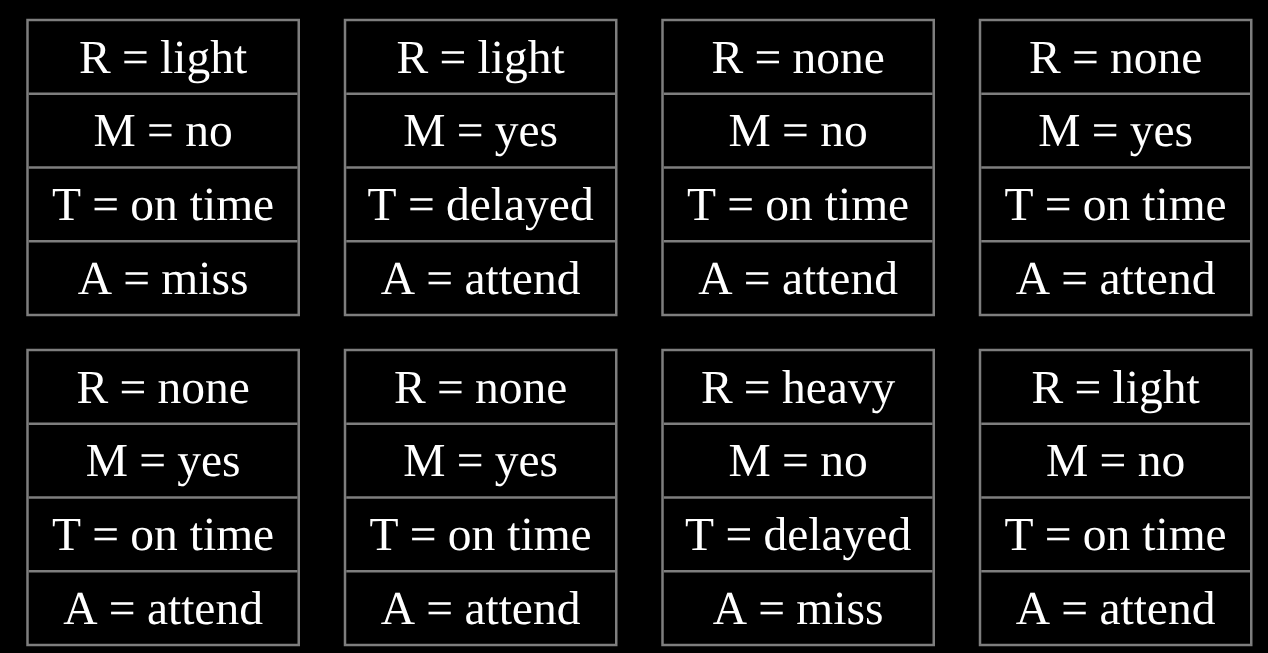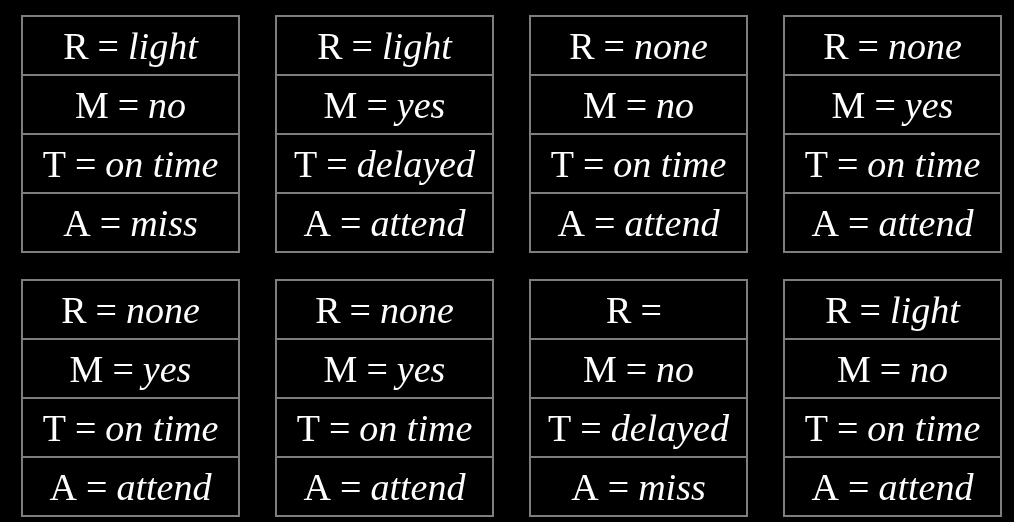--- a/index.html
+++ b/index.html
@@ -38,21 +38,20 @@
     color: #ffffff;
     white-space: nowrap;
   }
   .cell:first-child {
     border-top: none;
   }
   .eq {
     margin: 0 9px;
   }
   .val {
-    font-style: italic;
   }
 </style>
 </head>
 <body>
 
 <div class="canvas">
   <div class="grid">
 
     <div class="box">
       <div class="cell">
@@ -189,20 +188,21 @@
         <span class="var">A</span>
           <span class="eq">=</span>
           <span class="val">attend</span>
       </div>
     </div>
 
     <div class="box">
       <div class="cell">
         <span class="var">R</span>
           <span class="eq">=</span>
+          <span class="val">heavy</span>
       </div>
       <div class="cell">
         <span class="var">M</span>
           <span class="eq">=</span>
           <span class="val">no</span>
       </div>
       <div class="cell">
         <span class="var">T</span>
           <span class="eq">=</span>
           <span class="val">delayed</span>

